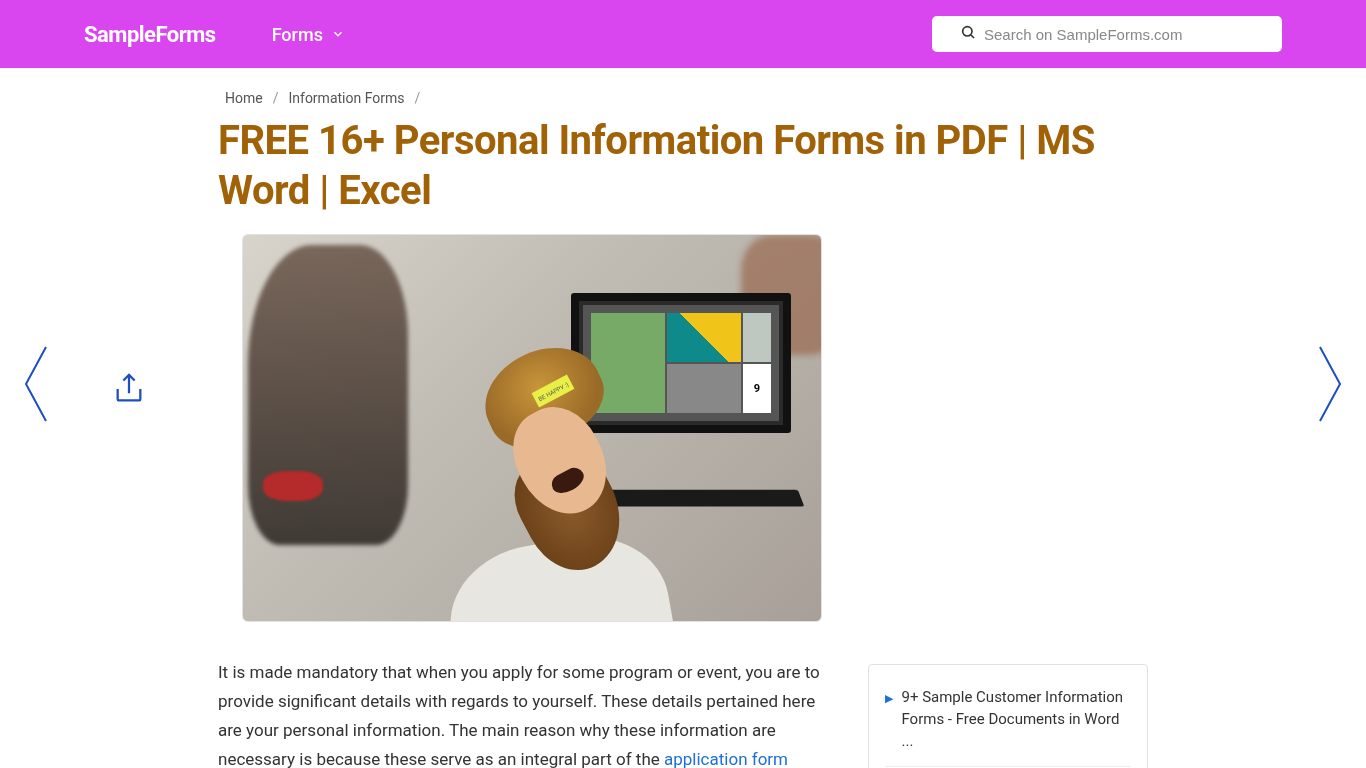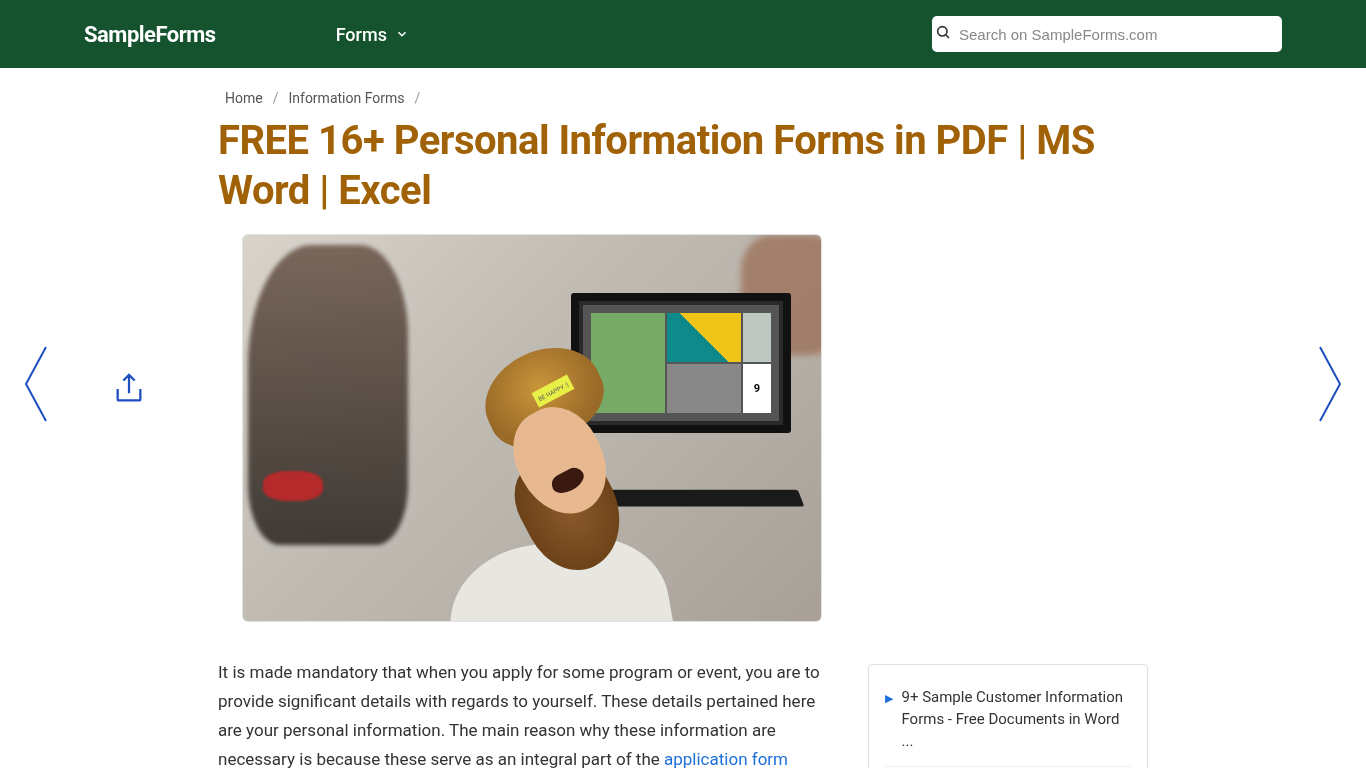--- a/index.html
+++ b/index.html
@@ -1,26 +1,26 @@
 <!DOCTYPE html>
 <html><head>
 <meta charset="utf-8">
 <style>
   * { margin: 0; padding: 0; box-sizing: border-box; }
   body { font-family: -apple-system, BlinkMacSystemFont, "Segoe UI", Roboto, Helvetica, Arial, sans-serif; background: #fff; color: #222; width: 1366px; height: 768px; overflow: hidden; }
   
   
-  .header { background: #14532d; height: 68px; display: flex; align-items: center; padding: 0 84px; }
+  .header { background: #d946ef; height: 68px; display: flex; align-items: center; padding: 0 84px; }
   .logo { color: #fff; font-size: 22px; font-weight: 700; letter-spacing: -0.5px; }
-  .nav { margin-left: 120px; display: flex; align-items: flex-end; }
+  .nav { margin-left: 56px; display: flex; align-items: flex-end; }
   .nav-item { color: #fff; font-size: 18px; font-weight: 500; display: flex; align-items: center; gap: 8px; cursor: pointer; }
   .chevron { display: inline-block; }
   .chevron svg { display: block; }
   .search-wrap { margin-left: auto; }
-  .search-box { width: 350px; height: 36px; background: #fff; border-radius: 5px; display: flex; align-items: center; padding: 0 3px; }
+  .search-box { width: 350px; height: 36px; background: #fff; border-radius: 5px; display: flex; align-items: center; padding: 0 28px; }
   .search-box svg { flex-shrink: 0; }
   .search-box input { border: none; outline: none; width: 100%; margin-left: 8px; font-size: 15px; color: #333; }
   .search-box input::placeholder { color: #888; }
 
   
   .container { width: 930px; margin: 0 auto; padding-top: 22px; position: relative; }
   
   
   .breadcrumb { font-size: 14px; color: #555; display: flex; align-items: center; gap: 10px; margin-left: 7px; }
   .breadcrumb a { color: #555; text-decoration: none; }

